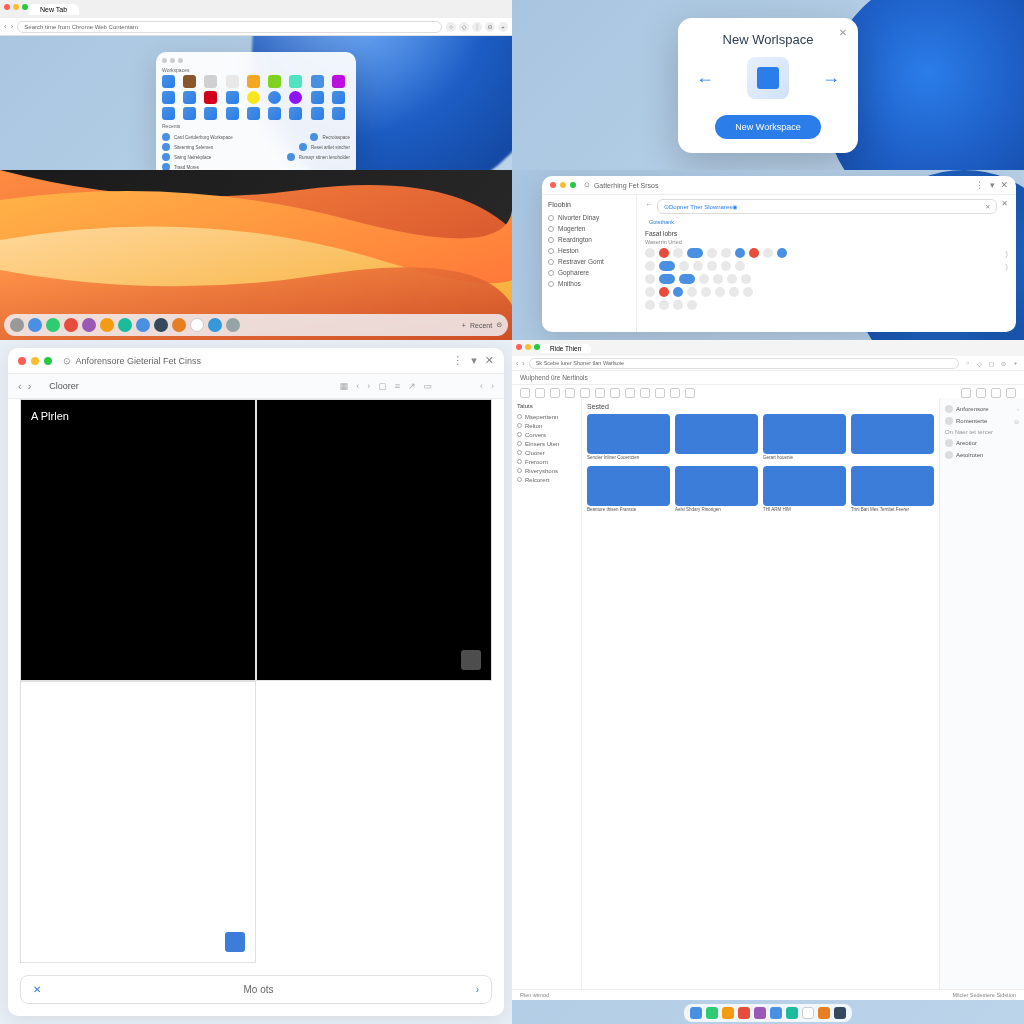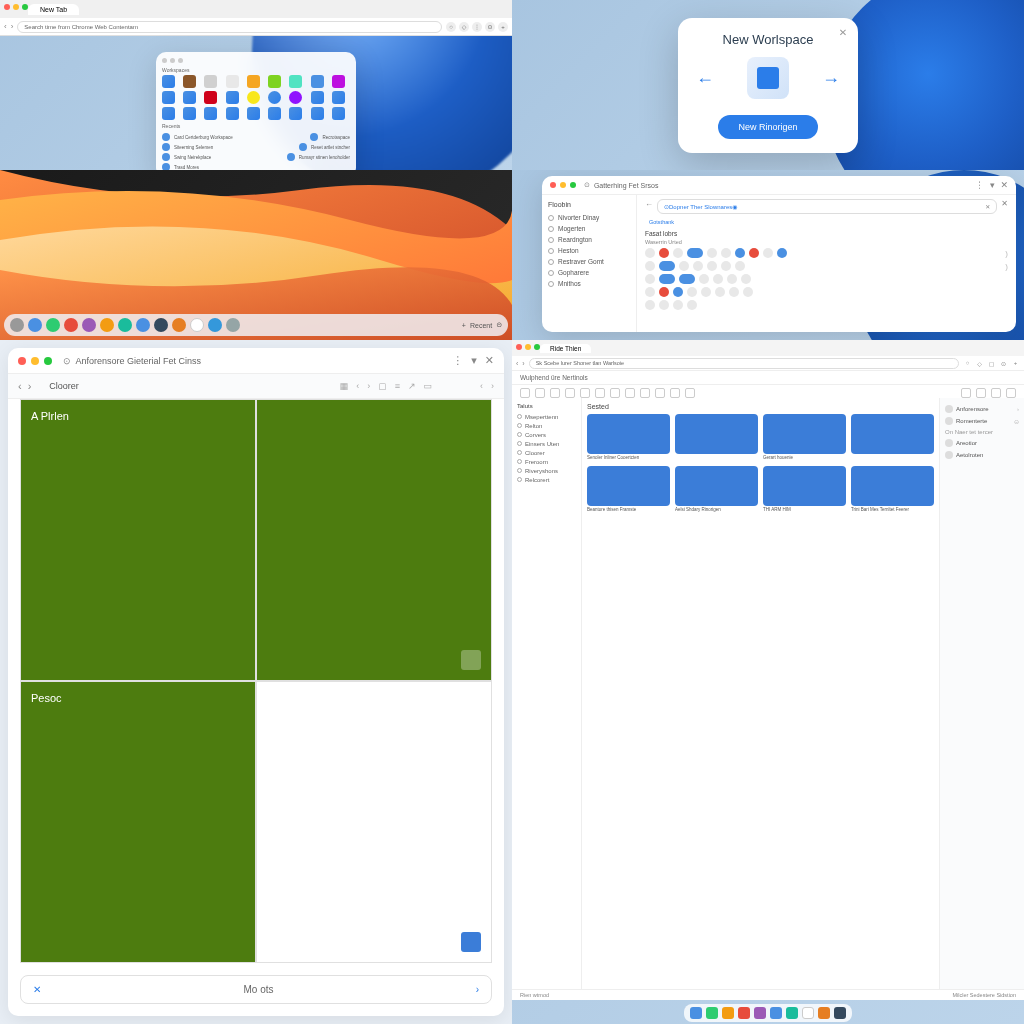--- a/index.html
+++ b/index.html
@@ -85,21 +85,21 @@
 .p5 .titlebar{display:flex;align-items:center;padding:6px 10px;gap:5px;font-size:9px;border-bottom:1px solid #eee}
 .p5 .titlebar .tl{width:8px;height:8px;border-radius:50%}
 .p5 .titlebar-actions{margin-left:auto;display:flex;gap:8px;color:#888;font-size:11px}
 .p5 .toolbar{display:flex;align-items:center;padding:6px 10px;gap:10px;background:#fafbfc;border-bottom:1px solid #eee}
 .p5 .tb-nav{display:flex;gap:6px;color:#888;font-size:11px}
 .p5 .tb-label{font-size:9px;color:#555;margin-left:8px;margin-right:auto}
 .p5 .tb-icons{display:flex;gap:8px;color:#aaa;font-size:9px}
 .p5 h2{font-size:17px;font-weight:400;color:#2c3e50;padding:12px 16px}
 .p5 .ws-grid{display:grid;grid-template-columns:1fr 1fr;gap:0;padding:0 12px 12px;flex:1}
 .p5 .ws-tile{position:relative;border:1px solid #e0e0e0;padding:10px;font-size:11px;color:#fff;display:flex;flex-direction:column;justify-content:space-between}
-.p5 .ws-tile.blue{background:#4d7c0f}
+.p5 .ws-tile.blue{background:#000000}
 .p5 .ws-tile.white{background:#fff;color:#555}
 .p5 .ws-tile .ws-ic{width:20px;height:20px;background:rgba(255,255,255,0.3);border-radius:3px;align-self:flex-end}
 .p5 .ws-tile.white .ws-ic{background:#3b7dd8}
 .p5 .more-row{display:flex;align-items:center;justify-content:space-between;background:#fff;border:1px solid #e0e0e0;border-radius:8px;padding:8px 12px;margin:0 12px 12px;font-size:10px;color:#666}
 
 
 .p6{background:linear-gradient(135deg,#a8c5e0 0%,#bcd4ea 100%);grid-row:3;grid-column:2;position:relative}
 .p6 .bloom{position:absolute;right:-40px;top:60px;width:160px;height:160px;background:radial-gradient(circle at 40% 40%,#2b7de9 0%,#0d3a8a 100%);border-radius:50%}
 .p6 .browser{position:absolute;top:0;left:0;right:0;background:#fff}
 .p6 .tab-strip{display:flex;align-items:center;padding:2px 4px;background:#f4f4f4;height:16px}
@@ -230,21 +230,21 @@
 <div class="panel p2">
   <div class="bloom"></div>
   <div class="card">
     <span class="close">✕</span>
     <h3>New Worlspace</h3>
     <div class="nav-row">
       <span class="arrow">←</span>
       <div class="ws-icon"></div>
       <span class="arrow">→</span>
     </div>
-    <button class="cta">New Rinorigen</button>
+    <button class="cta">New Workspace</button>
   </div>
 </div>
 
 <div class="panel p3">
   <div class="wave">
     <svg viewBox="0 0 512 340" preserveAspectRatio="none">
       <defs>
         <linearGradient id="g1" x1="0" y1="0" x2="1" y2="1">
             <stop offset="0" stop-color="#ffb347"></stop>
             <stop offset="1" stop-color="#ff6b35"></stop>
@@ -430,23 +430,20 @@
       </div>
     </div>
     <div class="ws-grid">
       <div class="ws-tile blue">
           <span>A Plrlen</span>
         </div>
       <div class="ws-tile blue">
           <span></span>
           <div class="ws-ic"></div>
         </div>
-      <div class="ws-tile blue">
-          <span>Pesoc</span>
-        </div>
       <div class="ws-tile white">
           <span></span>
           <div class="ws-ic"></div>
         </div>
     </div>
     <div class="more-row">
       <span style="color:#2b7de9">✕</span>
       <span>Mo ots</span>
       <span style="color:#2b7de9">›</span>
     </div>

